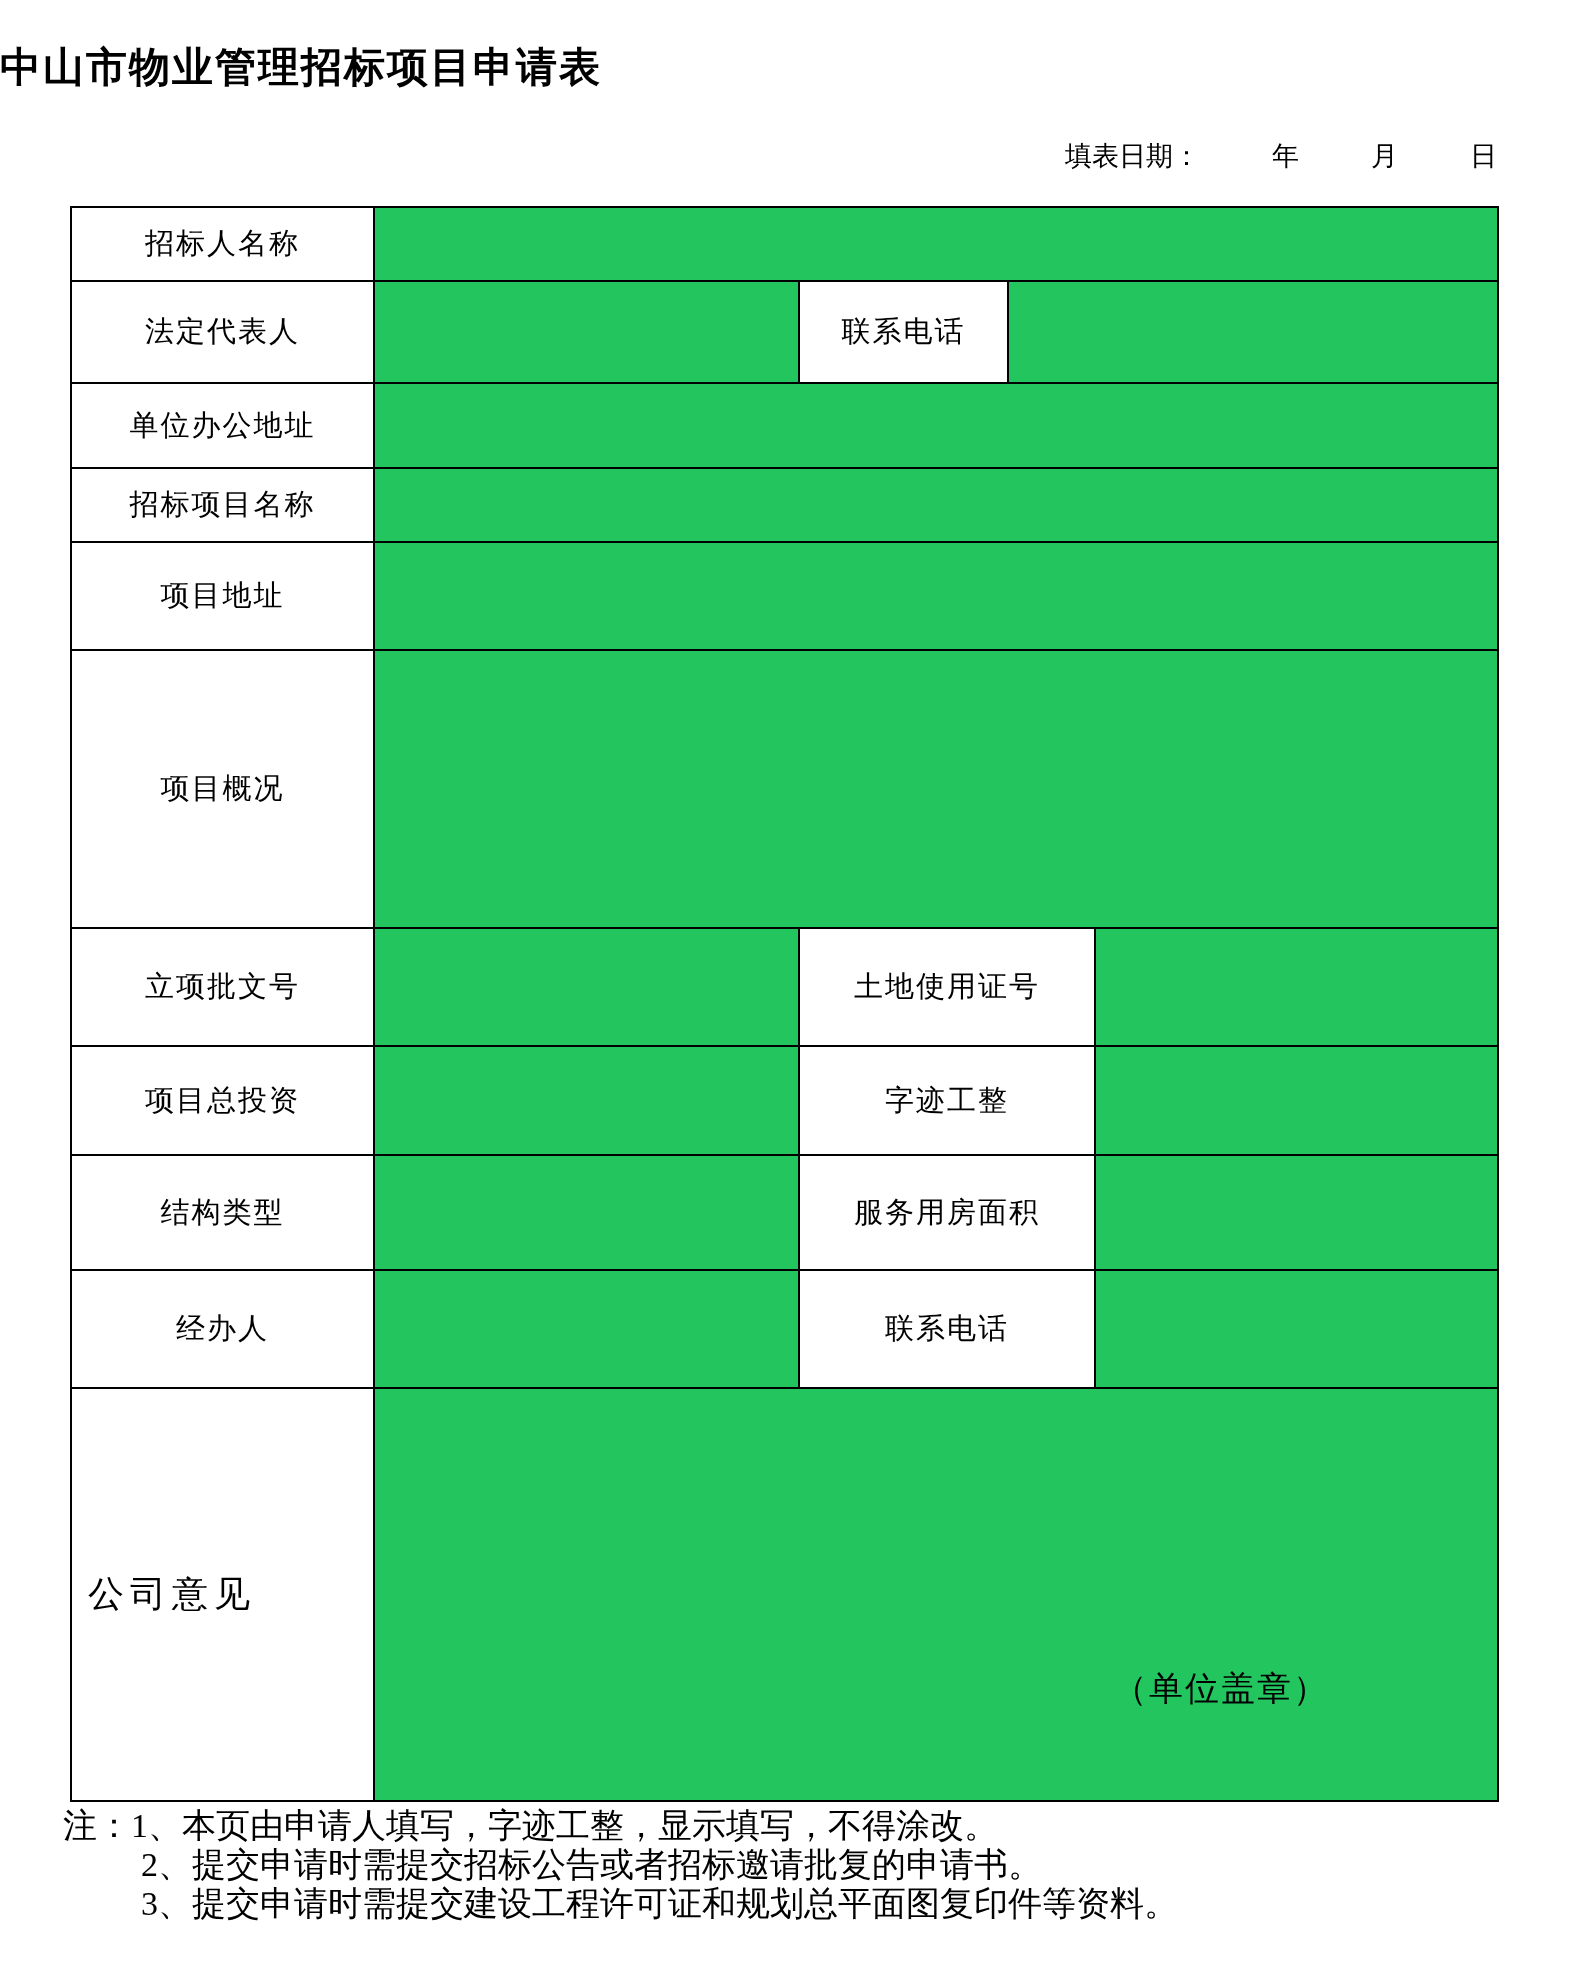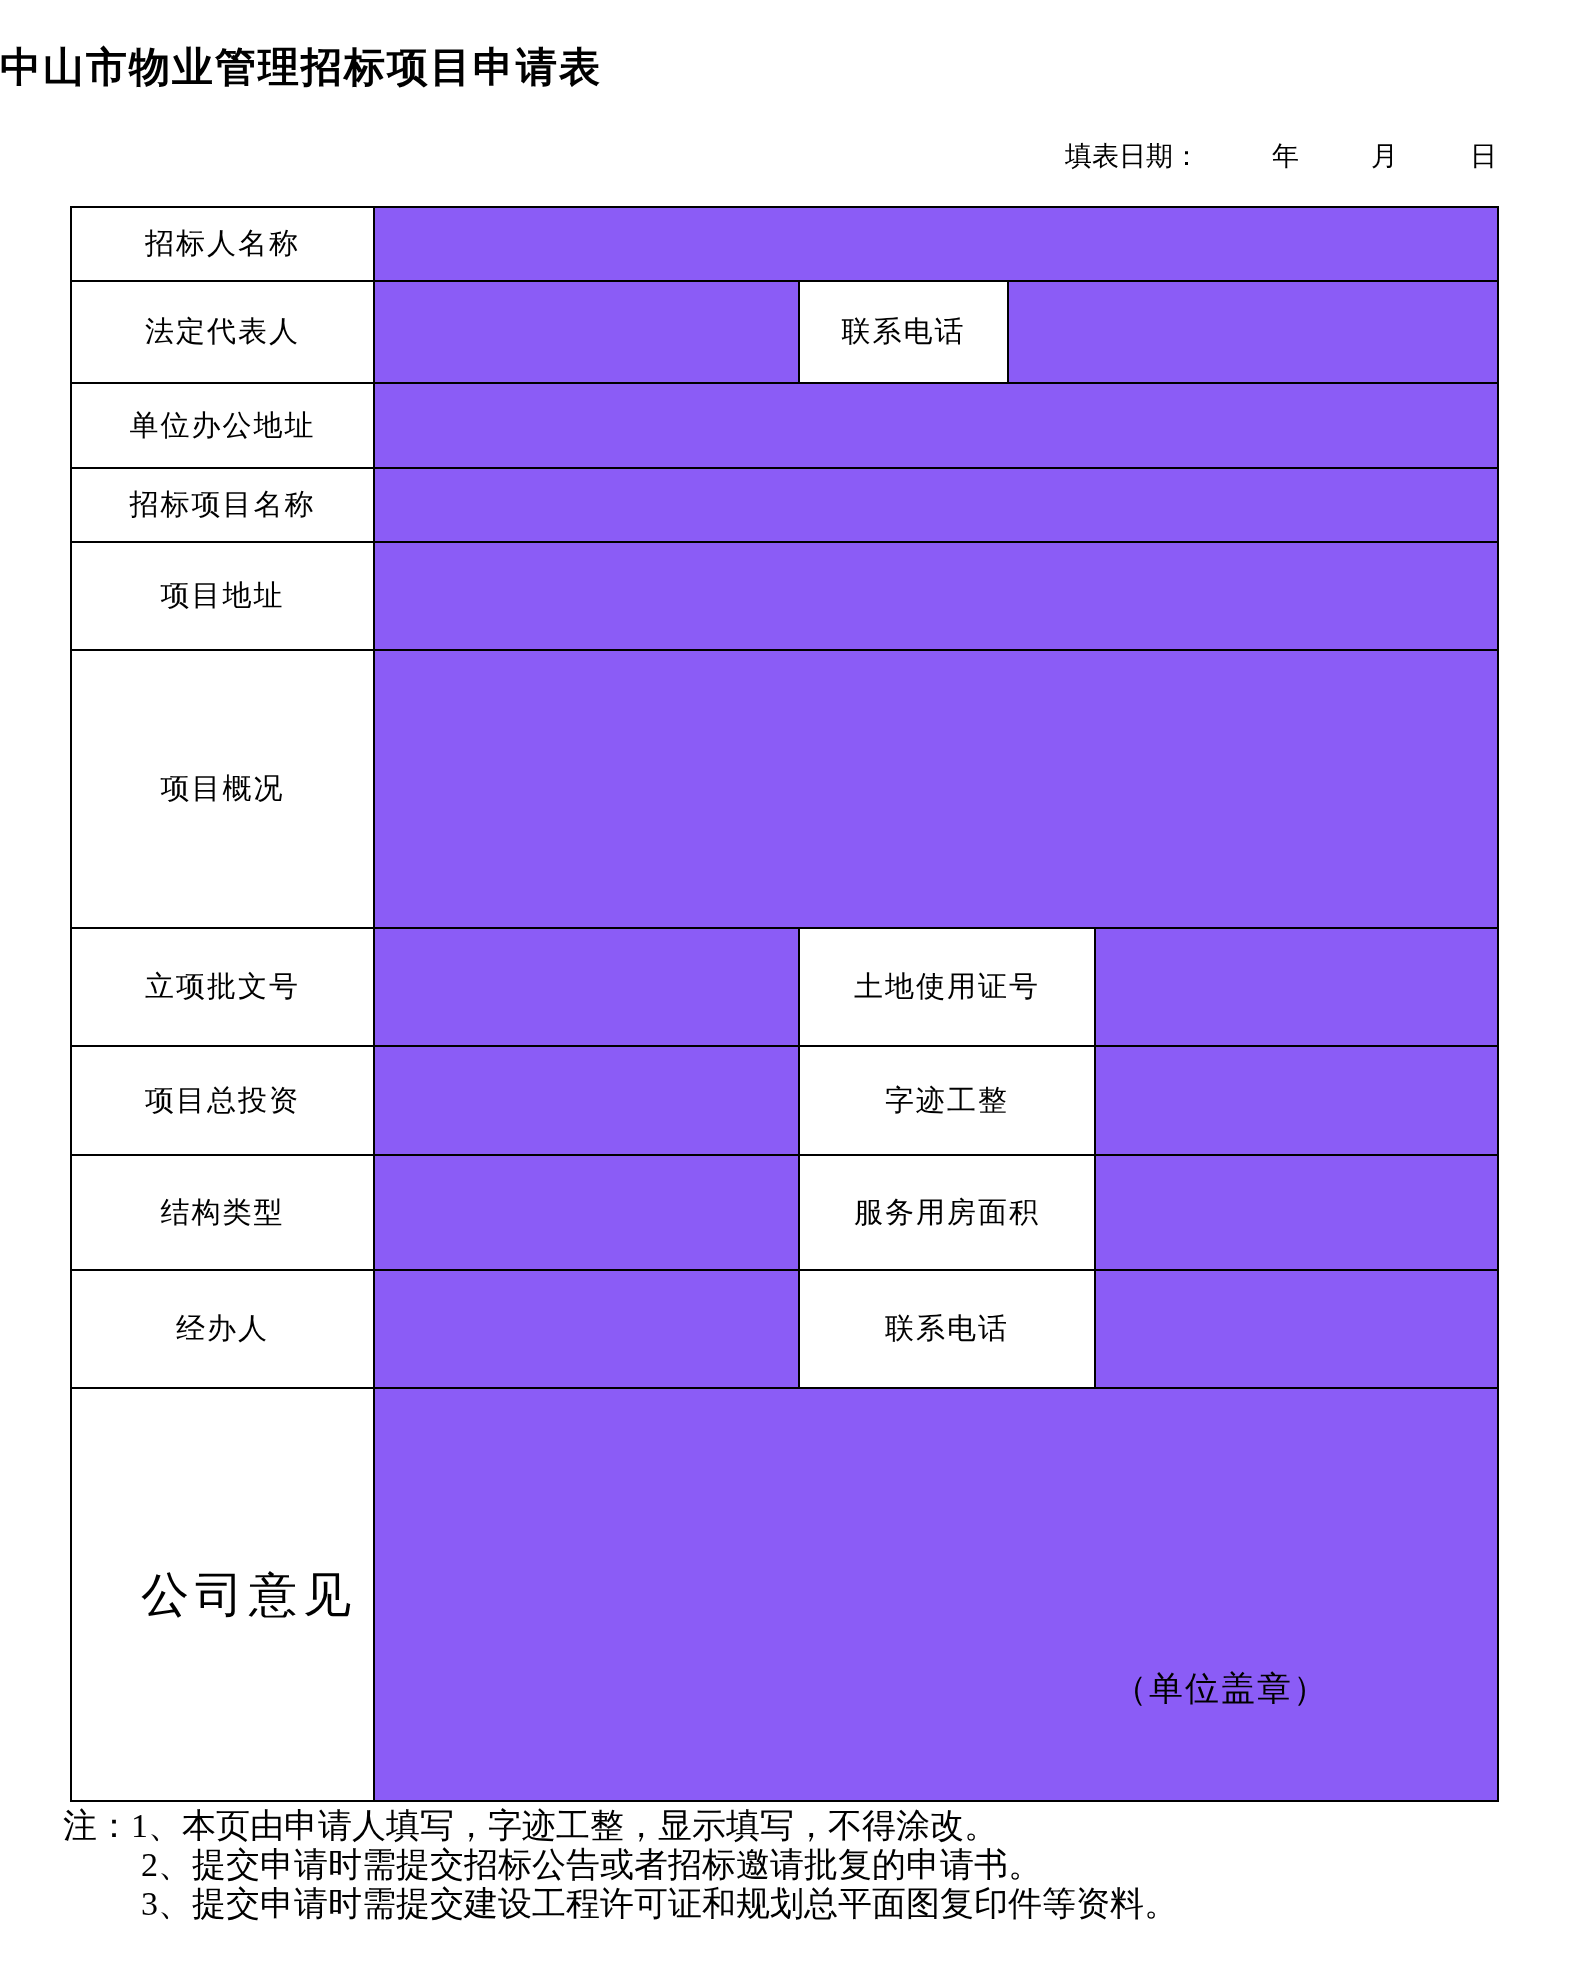--- a/index.html
+++ b/index.html
@@ -49,25 +49,25 @@
     border: 2px solid #000;
     vertical-align: middle;
     padding: 16px;
   }
   .lbl {
     text-align: center;
     font-size: 29px;
     letter-spacing: 2px;
   }
   .lbl-big {
-    text-align: right;
-    font-size: 48px;
+    text-align: left;
+    font-size: 36px;
     letter-spacing: 6px;
   }
-  .fill { background: #8b5cf6; }
+  .fill { background: #22c55e; }
   .opinion-cell { position: relative; }
   .stamp {
     position: absolute;
     right: 168px;
     bottom: 88px;
     font-size: 34px;
     letter-spacing: 2px;
     white-space: nowrap;
   }
   .notes {

